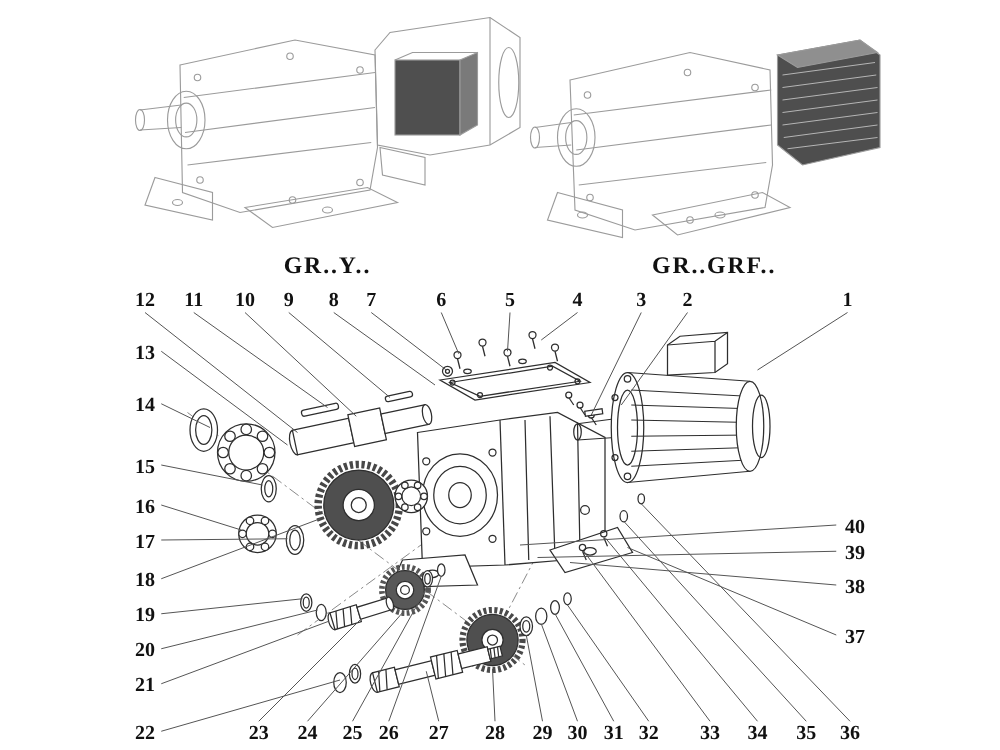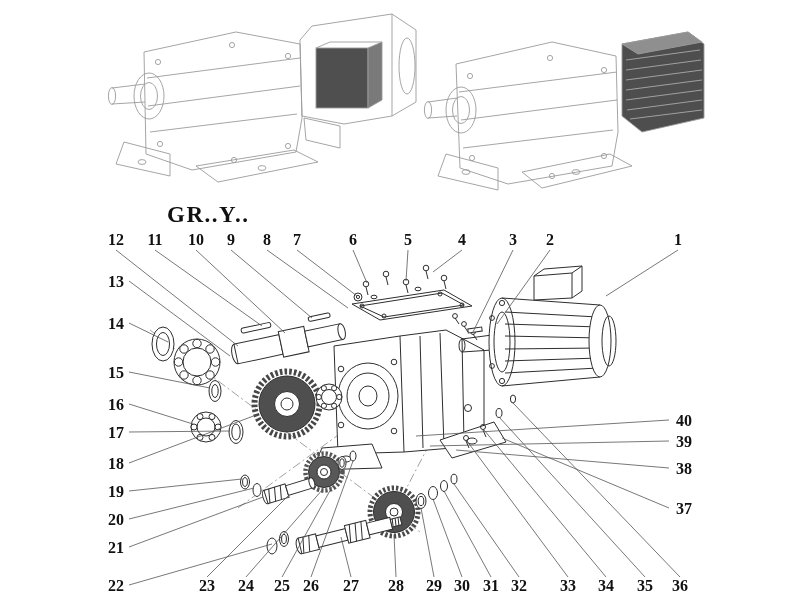--- a/index.html
+++ b/index.html
@@ -1,20 +1,20 @@
 <!DOCTYPE html>
 <html style="--line: #2e2e2e; --faint-line: #9b9b9b; --dark-fill: #4f4f4f; --leader: #555555; --text: #111111;"><head>
 <meta charset="utf-8">
 <style>
   html,body{margin:0;padding:0;background:#e9e9e9;}
   .page{position:relative;width:800px;height:600px;background:#fff;overflow:hidden;
         font-family:"Liberation Serif",serif;}
   .page svg{position:absolute;left:0;top:0;}
-  .variant-label{position:absolute;width:130px;text-align:left;font-weight:bold;
-        font-size:23px;letter-spacing:1.5px;color:var(--text,#111);}
+  .variant-label{position:absolute;width:130px;text-align:right;font-weight:bold;
+        font-size:19px;letter-spacing:1.5px;color:var(--text,#111);}
   .leader{stroke:var(--leader,#555);stroke-width:0.8;fill:none;}
   .callout-num{font-family:"Liberation Serif",serif;font-weight:bold;font-size:16px;
         fill:var(--text,#111);}
 </style>
 </head>
 <body>
 
 <div class="page">
 
 <svg width="800" height="600" viewBox="0 0 800 600">
@@ -330,14 +330,15 @@
         <line x1="669" y1="468" x2="456" y2="450" class="leader"></line>
         <text x="684" y="474" text-anchor="middle" class="callout-num">38</text>
         <line x1="669" y1="441" x2="430" y2="446" class="leader"></line>
         <text x="684" y="447" text-anchor="middle" class="callout-num">39</text>
         <line x1="669" y1="420" x2="416" y2="436" class="leader"></line>
         <text x="684" y="426" text-anchor="middle" class="callout-num">40</text>
       </g>
 </svg>
 
 <div class="variant-label" style="left:167px;top:202px">GR..Y..</div>
+<div class="variant-label" style="left:491px;top:202px">GR..GRF..</div>
 
 </div>
 
 </body></html>

